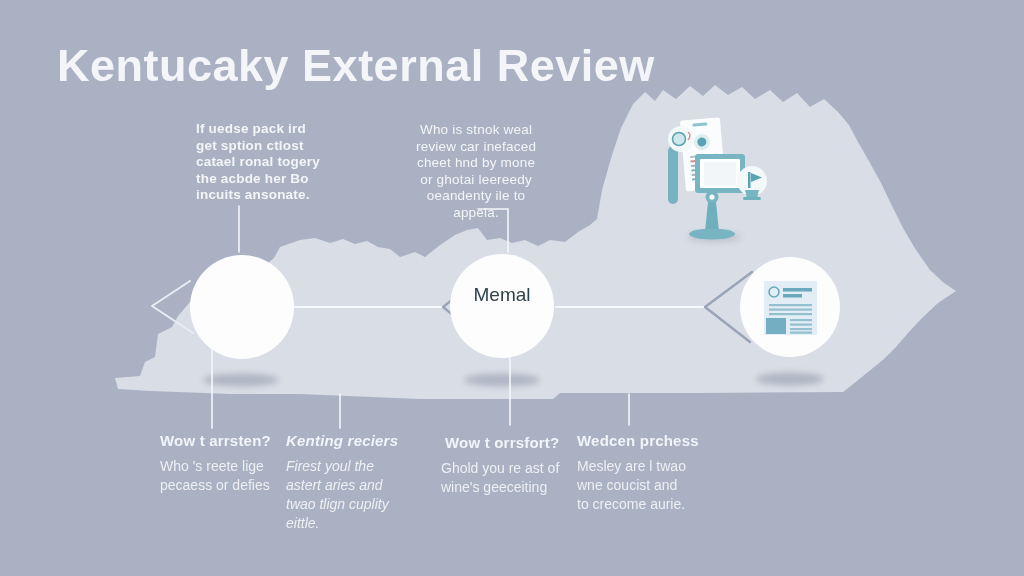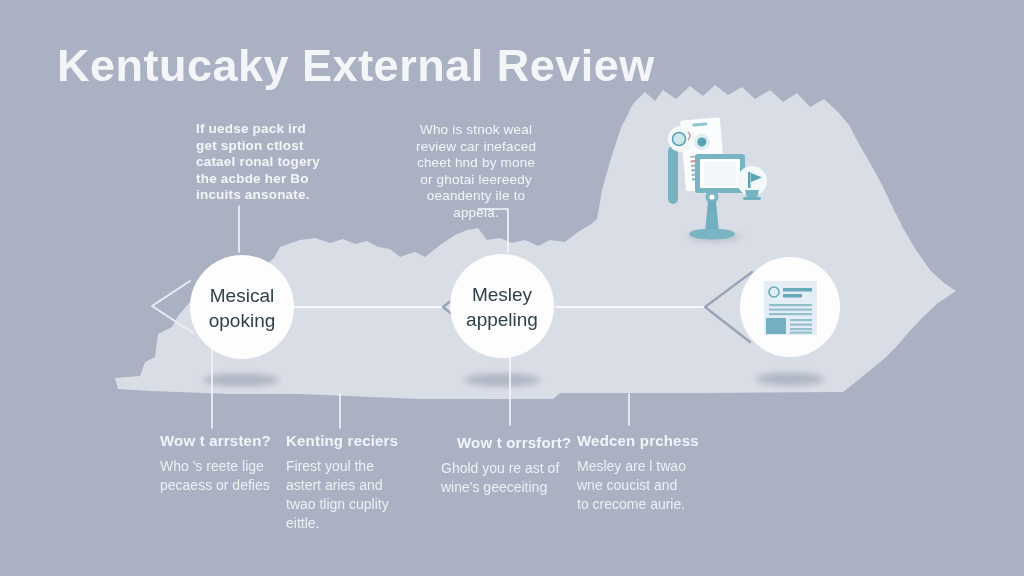--- a/index.html
+++ b/index.html
@@ -20,23 +20,23 @@
   #note2{left:416px;top:122px;text-align:center;}
   .circle-label{
     width:104px;text-align:center;color:#2f424b;
     font-size:19px;line-height:25px;font-weight:500;
   }
   #clabel1{left:190px;top:283px;}
   #clabel2{left:450px;top:282px;}
   .bnote{color:rgba(255,255,255,0.80);font-size:14px;line-height:19px;}
   .bnote .bh{font-size:15px;font-weight:bold;color:#f1f4f8;margin:0 0 7px 0;letter-spacing:0.2px;}
   #b1{left:160px;top:431px;}
-  #b2{left:286px;top:431px;}
+  #b2{left:286px;top:431px;font-style:italic;}
   #b3{left:441px;top:433px;}
-  #b3 .bh{margin-left:16px;}
+  #b3 .bh{margin-left:4px;}
   #b4{left:577px;top:431px;}
 </style>
 </head>
 <body>
 
 <div id="canvas">
 
   <svg id="art" width="1024" height="576" viewBox="0 0 1024 576">
     <defs>
       <filter id="soft" x="-60%" y="-60%" width="220%" height="220%">
@@ -144,27 +144,22 @@
   </div>
   <div id="note2" class="abs note">
     <div>Who is stnok weal</div>
     <div>review car inefaced</div>
     <div>cheet hnd by mone</div>
     <div>or ghotai leereedy</div>
     <div>oeandenty ile to</div>
     <div>appela.</div>
   </div>
 
-  <div id="clabel1" class="abs circle-label">
-    <div>Mesical</div>
-    <div>opoking</div>
-  </div>
   <div id="clabel2" class="abs circle-label">
-    <div>Mesley</div>
-    <div>appeling</div>
+    <div>Memal</div>
   </div>
 
   <div id="b1" class="abs bnote">
     <div class="bh">Wow t arrsten?</div>
     <div>Who 's reete lige</div>
     <div>pecaess or defies</div>
   </div>
   <div id="b2" class="abs bnote">
     <div class="bh">Kenting reciers</div>
     <div>Firest youl the</div>

